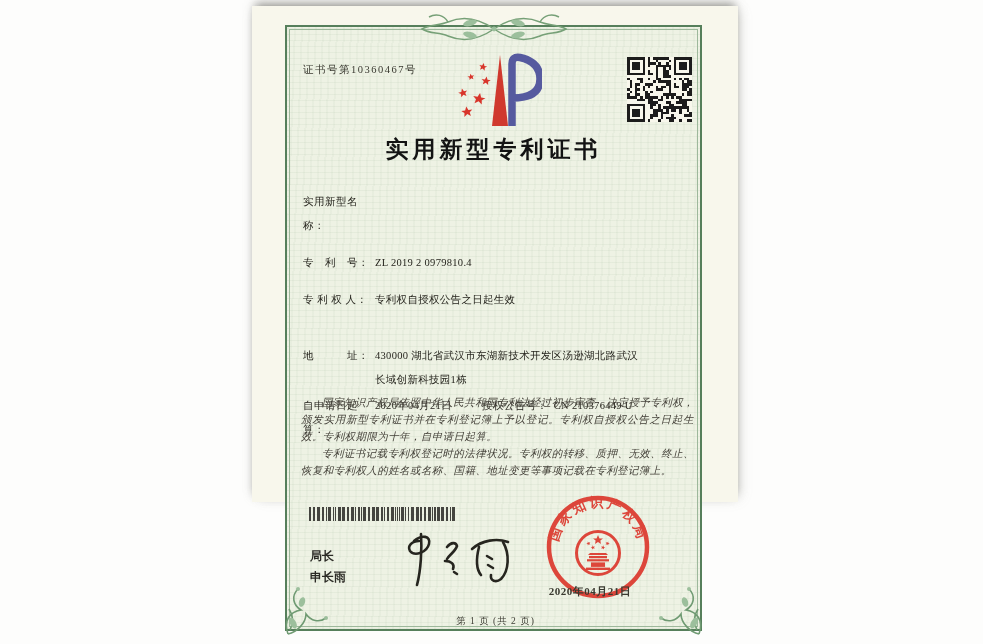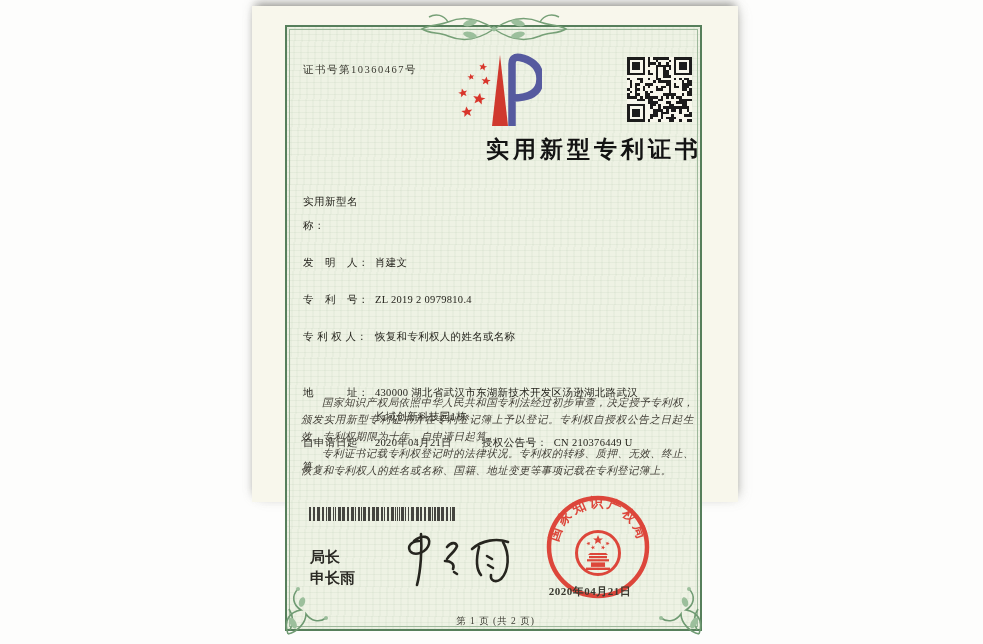--- a/index.html
+++ b/index.html
@@ -53,21 +53,21 @@
   .orn-bl { position:absolute; left:-7px; bottom:-9px; }
   .orn-br { position:absolute; right:-7px; bottom:-9px; transform:scaleX(-1); }
 
   
   .cert-no {
     position:absolute; left:51px; top:57px; font-size:10.5px; letter-spacing:1.5px; color:#38382f;
   }
   .logo { position:absolute; left:200px; top:44px; }
   .qr { position:absolute; left:375px; top:51px; }
   .title {
-    position:absolute; left:33px; top:128px; width:417px; text-align:right;
+    position:absolute; left:33px; top:128px; width:417px; text-align:center;
     font-size:23px; font-weight:700; letter-spacing:4px; color:#131313;
   }
 
   
   .fields { position:absolute; left:51px; top:184px; width:398px; font-size:10.5px; color:#26251e; }
   .frow { display:flex; line-height:24px; margin-bottom:13px; }
   .frow .lab { flex:0 0 72px; letter-spacing:.5px; }
   .frow .val { white-space:pre-line; letter-spacing:.3px; }
   .frow.addr { margin-bottom:2px;margin-top:32px; }
   .grant2 { margin-left:30px; display:flex; }
@@ -75,21 +75,21 @@
   
   .bodytext {
     position:absolute; left:49px; top:388px; width:393px;
     font-size:10.5px; line-height:17px; color:#45423a;
     font-style:italic; text-align:justify;
   }
   .bodytext p { text-indent:2em; letter-spacing:.4px; }
 
   
   .barcode { position:absolute; left:57px; top:501px; }
-  .director { position:absolute; left:58px; top:540px; font-family:"Liberation Sans","DejaVu Sans",sans-serif; font-weight:700; font-size:15px; color:#2c2b26; line-height:21px; }
+  .director { position:absolute; left:58px; top:540px; font-family:"Liberation Sans","DejaVu Sans",sans-serif; font-weight:700; font-size:12px; color:#2c2b26; line-height:21px; }
   .signature { position:absolute; left:132px; top:524px; }
   .seal { position:absolute; left:294px; top:489px; }
   .seal-date {
     position:absolute; left:286px; top:578px; width:104px; text-align:center;
     font-size:11px; font-weight:700; color:#3a3a30; letter-spacing:.5px;
   }
   .page-footer {
     position:absolute; left:35px; top:609px; width:417px; text-align:center;
     font-size:9.5px; color:#3c3c33; letter-spacing:1px;
   }
@@ -398,30 +398,26 @@
       </g>
     </svg>
 
     <div class="title">实用新型专利证书</div>
 
     <div class="fields">
       <div class="frow">
         <span class="lab">实用新型名称：</span>
       </div>
       <div class="frow">
-        <span class="lab">发　明　人：</span>
-        <span class="val">肖建文</span>
-      </div>
-      <div class="frow">
         <span class="lab">专　利　号：</span>
         <span class="val">ZL 2019 2 0979810.4</span>
       </div>
       <div class="frow">
         <span class="lab">专 利 权 人：</span>
-        <span class="val">恢复和专利权人的姓名或名称</span>
+        <span class="val">专利权自授权公告之日起生效</span>
       </div>
       <div class="frow addr">
         <span class="lab">地　　　址：</span>
         <span class="val">430000 湖北省武汉市东湖新技术开发区汤逊湖北路武汉
 长域创新科技园1栋</span>
       </div>
       <div class="frow">
         <span class="lab">自申请日起算：</span>
         <span class="val">2020年04月21日</span>
         <span class="grant2">

